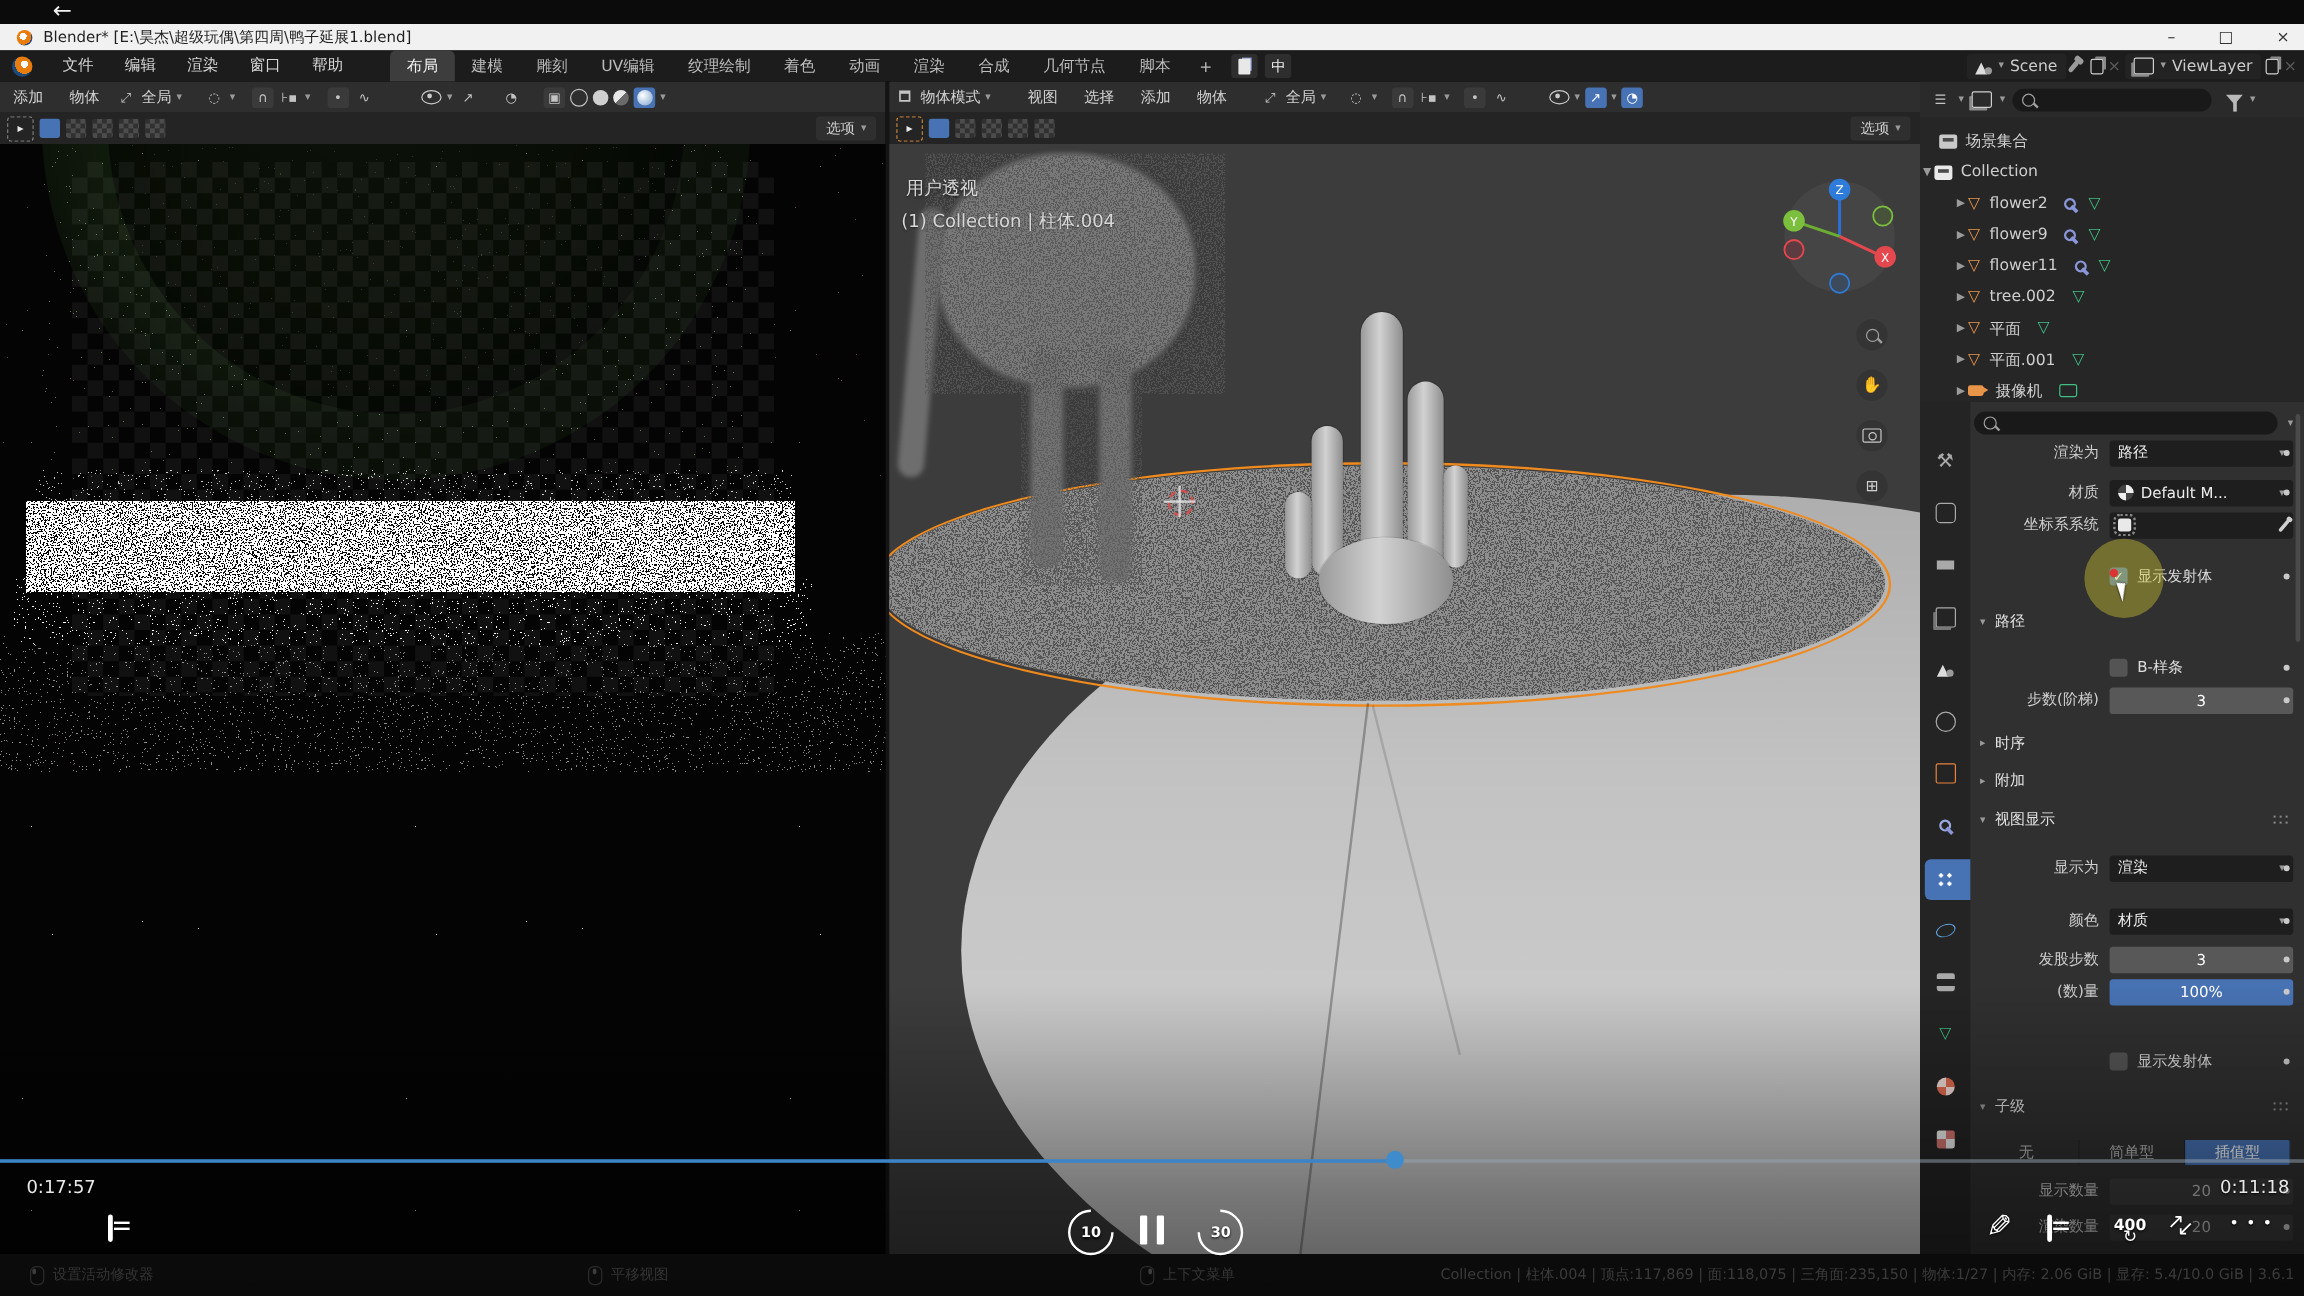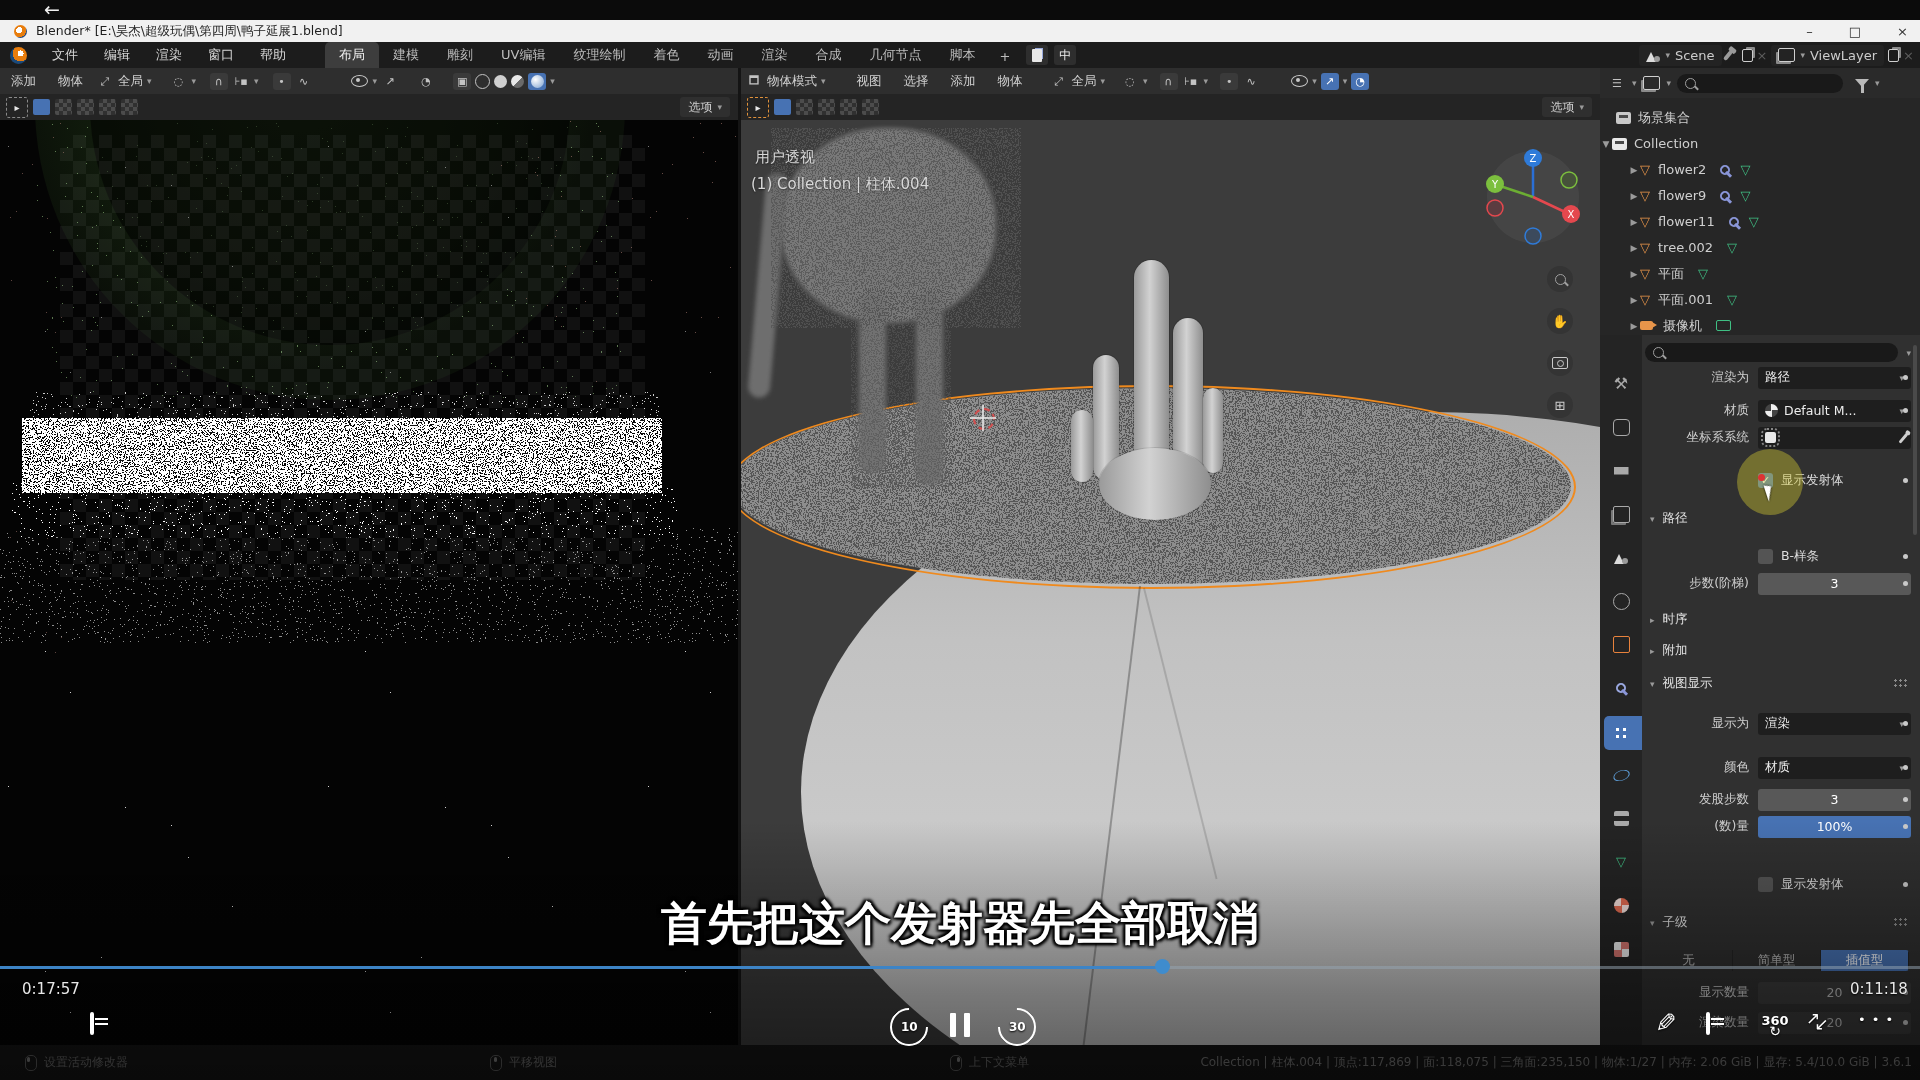--- a/index.html
+++ b/index.html
@@ -743,21 +743,20 @@
         <span>平移视图</span>
       </span>
     <span class="hint" style="left:950px;">
         <span class="i-mouse right"></span>
         <span>上下文菜单</span>
       </span>
     <span class="stats">Collection | 柱体.004 | 顶点:117,869 | 面:118,075 | 三角面:235,150 | 物体:1/27 | 内存: 2.06 GiB | 显存: 5.4/10.0 GiB | 3.6.1</span>
   </div>
 
   <div class="abs dim-grad"></div>
-  <div class="abs subtitle">首先把这个发射器先全部取消</div>
   <div class="abs prog-played" style="width:1162px;"></div>
   <div class="abs prog-rest" style="left:1162px;width:758px;"></div>
   <div class="abs prog-knob" style="left:1155px;"></div>
   <div class="abs ptime" style="left:22px;top:980px;">0:17:57</div>
   <div class="abs ptime" style="left:1850px;top:980px;">0:11:18</div>
 
   <div class="pc-icon" style="left:38px;top:1016px;"><span class="spk"></span></div>
   <div class="pc-icon" style="left:90px;top:1014px;"><span class="danmaku"></span></div>
 
   <div class="pc-icon" style="left:890px;top:1008px;">
@@ -773,18 +772,18 @@
     </div>
   <div class="pc-icon" style="left:998px;top:1008px;">
     <span class="circ-ctl fw">
         <i>30</i>
       </span>
     </div>
 
   <div class="pc-icon" style="left:1655px;top:1008px;font-size:26px;transform:scaleX(-1);">✎</div>
   <div class="pc-icon" style="left:1706px;top:1014px;"><span class="danmaku"></span></div>
   <div class="pc-icon" style="left:1755px;top:1010px;width:40px;text-align:center;">
-    <span style="font-size:13px;font-weight:bold;">360</span>
+    <span style="font-size:13px;font-weight:bold;">400</span>
     <span style="display:block;font-size:14px;margin-top:-6px;">↻</span></div>
   <div class="pc-icon" style="left:1806px;top:1008px;font-size:17px;">↗<span style="margin-left:-6px;display:inline-block;transform:translateY(6px);">↙</span></div>
   <div class="pc-icon" style="left:1858px;top:1012px;font-size:13px;letter-spacing:1px;">• • •</div>
 
 </div>
 
 </body></html>

